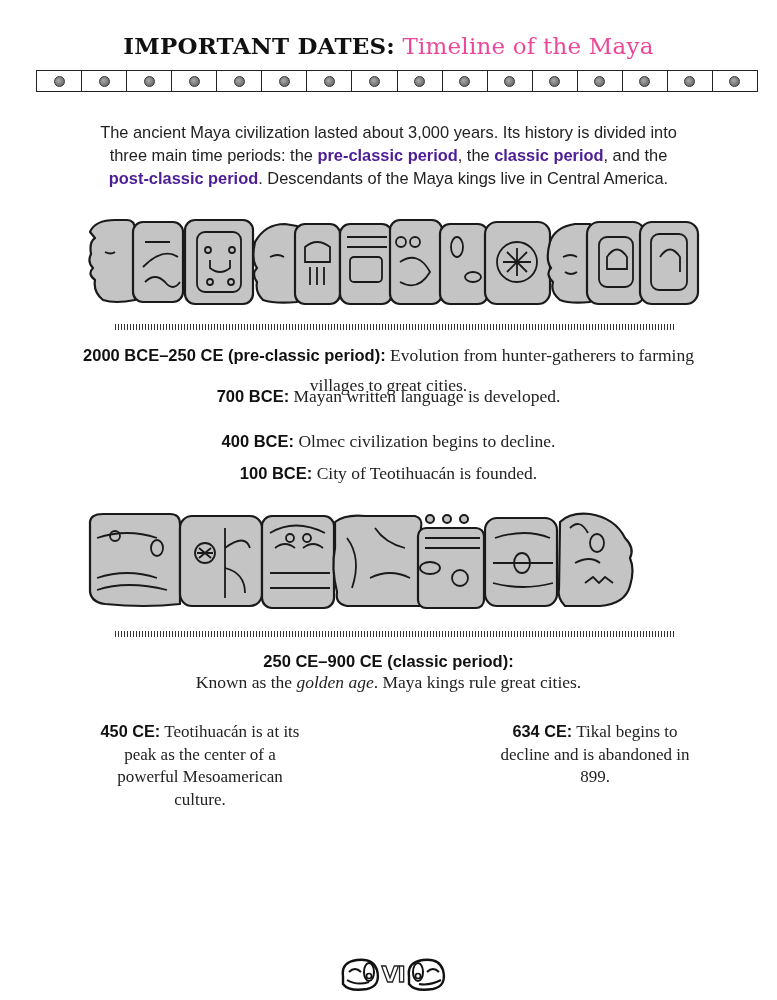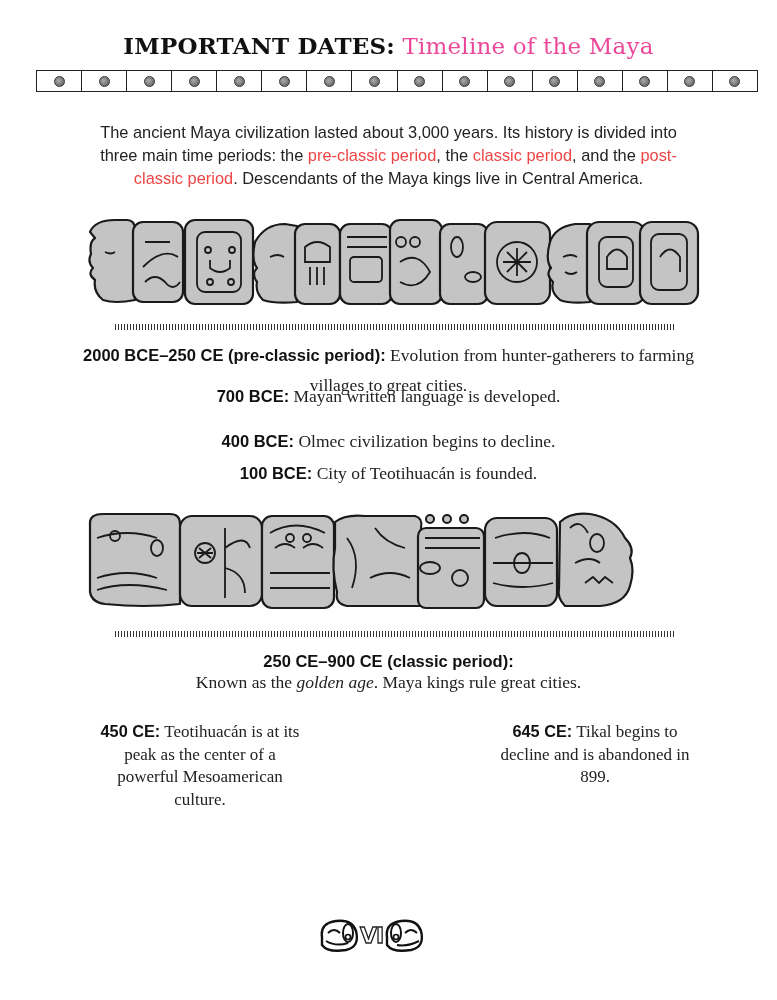--- a/index.html
+++ b/index.html
@@ -9,36 +9,36 @@
   .title { left:0; width:777px; top:32px; text-align:center; font-family:"DejaVu Serif", serif; font-size:23px; letter-spacing:0.2px; white-space:nowrap; }
   .title .t-bold { font-weight:bold; color:#111; }
   .title .t-light { color:#ec4899; }
 
   .dotband { left:36px; top:70px; width:722px; height:22px; border:1.6px solid #222; display:flex; box-sizing:border-box; }
   .dotcell { flex:1; border-right:1.4px solid #222; display:flex; align-items:center; justify-content:center; }
   .dotcell:last-child { border-right:none; }
   .dot { width:11px; height:11px; border-radius:50%; background:radial-gradient(circle at 40% 40%, #aaa 0%, #777 60%, #555 100%); border:1.2px solid #333; box-sizing:border-box; }
 
   .intro { left:90px; width:597px; top:121px; text-align:center; font-family:"Liberation Sans", sans-serif; font-size:16.4px; line-height:23px; color:#222; }
-  .intro b { font-weight:normal; color:#ef4444;margin-top:40px; }
+  .intro b { font-weight:bold; color:#4c1d95;margin-top:40px; }
 
   .glyphrow { left:85px; width:615px; }
   .glyphrow svg { display:block; width:100%; height:100%; }
 
   .hatch { left:115px; width:560px; height:6px;
            background-image:repeating-linear-gradient(90deg, #333 0px, #333 1px, transparent 1px, transparent 3px); }
 
   .entry { left:60px; width:657px; text-align:center; font-family:"Liberation Serif", serif; font-size:17.5px; line-height:30px; color:#222; }
   .entry .lbl { font-family:"Liberation Sans", sans-serif; font-weight:bold; font-size:16.5px; color:#111; }
 
   .col { width:200px; text-align:center; font-family:"Liberation Serif", serif; font-size:17px; line-height:22.5px; color:#222; }
   .col .lbl { font-family:"Liberation Sans", sans-serif; font-weight:bold; font-size:16.3px; color:#111; }
   .col p { margin:16px 0 12px 0; }
 
-  .footer { left:318px; top:915px; width:150px; height:40px; display:flex; align-items:center; justify-content:flex-start; }
+  .footer { left:318px; top:954px; width:150px; height:40px; display:flex; align-items:center; justify-content:center; }
   .pagenum { font-family:"DejaVu Sans", sans-serif; font-weight:bold; font-size:22px; color:#fff;
              -webkit-text-stroke:1.3px #222; letter-spacing:-1px; }
 </style>
 </head>
 <body>
 
 <div class="abs title">
   <span class="t-bold">IMPORTANT DATES:</span><span class="t-light"> Timeline of the Maya</span>
 </div>
 
@@ -207,21 +207,21 @@
 <div class="abs entry" style="top:667px;">
   <span>Known as the </span><i>golden age</i><span>. Maya kings rule great cities.</span>
 </div>
 
 <div class="abs col" style="left:100px;top:704px;">
   <p><span class="lbl">450 CE:</span><span> Teotihuacán is at its peak as the center of a powerful Mesoamerican culture.</span></p>
 </div>
 <div class="abs col" style="left:292px;top:704px;">
 </div>
 <div class="abs col" style="left:495px;top:704px;">
-  <p><span class="lbl">645 CE:</span><span> Tikal begins to decline and is abandoned in 899.</span></p>
+  <p><span class="lbl">634 CE:</span><span> Tikal begins to decline and is abandoned in 899.</span></p>
 </div>
 
 <div class="abs footer">
   <svg width="42" height="36" viewBox="0 0 42 36">
     <path d="M4,20 Q2,6 18,4 Q34,2 38,14 Q42,30 28,33 Q10,36 4,28 Z" fill="#fff" stroke="#111" stroke-width="2.4"></path>
     <path d="M10,16 q6,-6 12,0 M8,24 q10,6 22,2" fill="none" stroke="#111" stroke-width="2"></path>
     <ellipse cx="30" cy="16" rx="5" ry="9" fill="#fff" stroke="#111" stroke-width="2"></ellipse>
     <circle cx="30" cy="20" r="2.5" fill="none" stroke="#111" stroke-width="1.6"></circle>
   </svg>
   <span class="pagenum">VI</span>

